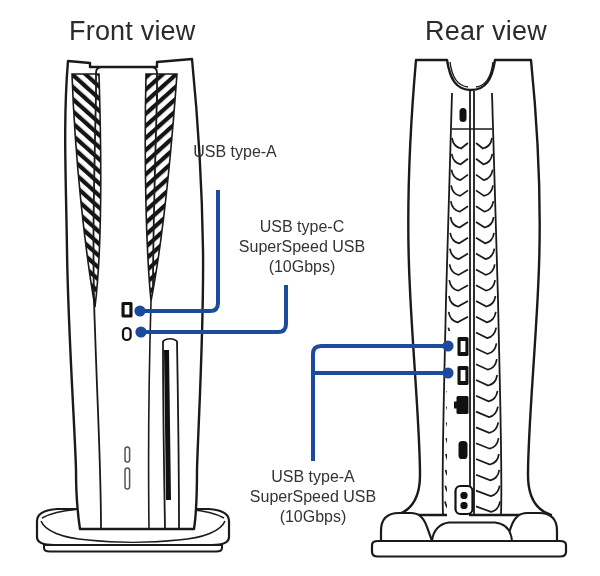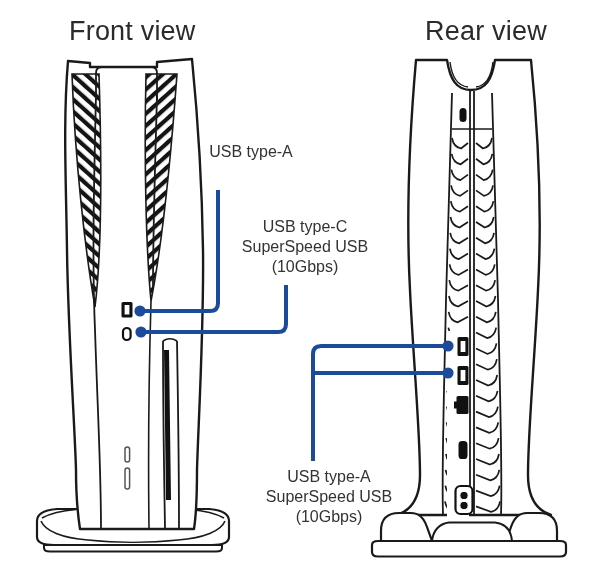--- a/index.html
+++ b/index.html
@@ -16,24 +16,24 @@
   }
   .art{position:absolute;left:0;top:0;}
   .title{
     position:absolute;font-size:27px;color:var(--title-text);
     letter-spacing:0.2px;white-space:nowrap;
   }
   .title.front{left:69px;top:16px;}
   .title.rear{left:408px;top:16px;margin-left:17px;}
   .callout{
     position:absolute;font-size:16px;line-height:20px;color:var(--label-text);
-    text-align:center;white-space:nowrap;padding-left:16px;
+    text-align:center;white-space:nowrap;
   }
   .callout.front-a{left:145px;top:142px;width:180px;}
-  .callout.front-c{left:199px;top:217px;width:180px;}
+  .callout.front-c{left:212px;top:217px;width:180px;}
   .callout.rear-a{left:223px;top:467px;width:180px;}
   
   .ln{fill:none;stroke:var(--line-art);}
   .shape{fill:#ffffff;stroke:var(--line-art);}
   .dark{fill:#111111;stroke:none;}
   .blue-line{fill:none;stroke:var(--callout-blue);stroke-width:4;}
   .blue-dot{fill:var(--callout-blue);stroke:none;}
 </style>
 </head>
 <body>

